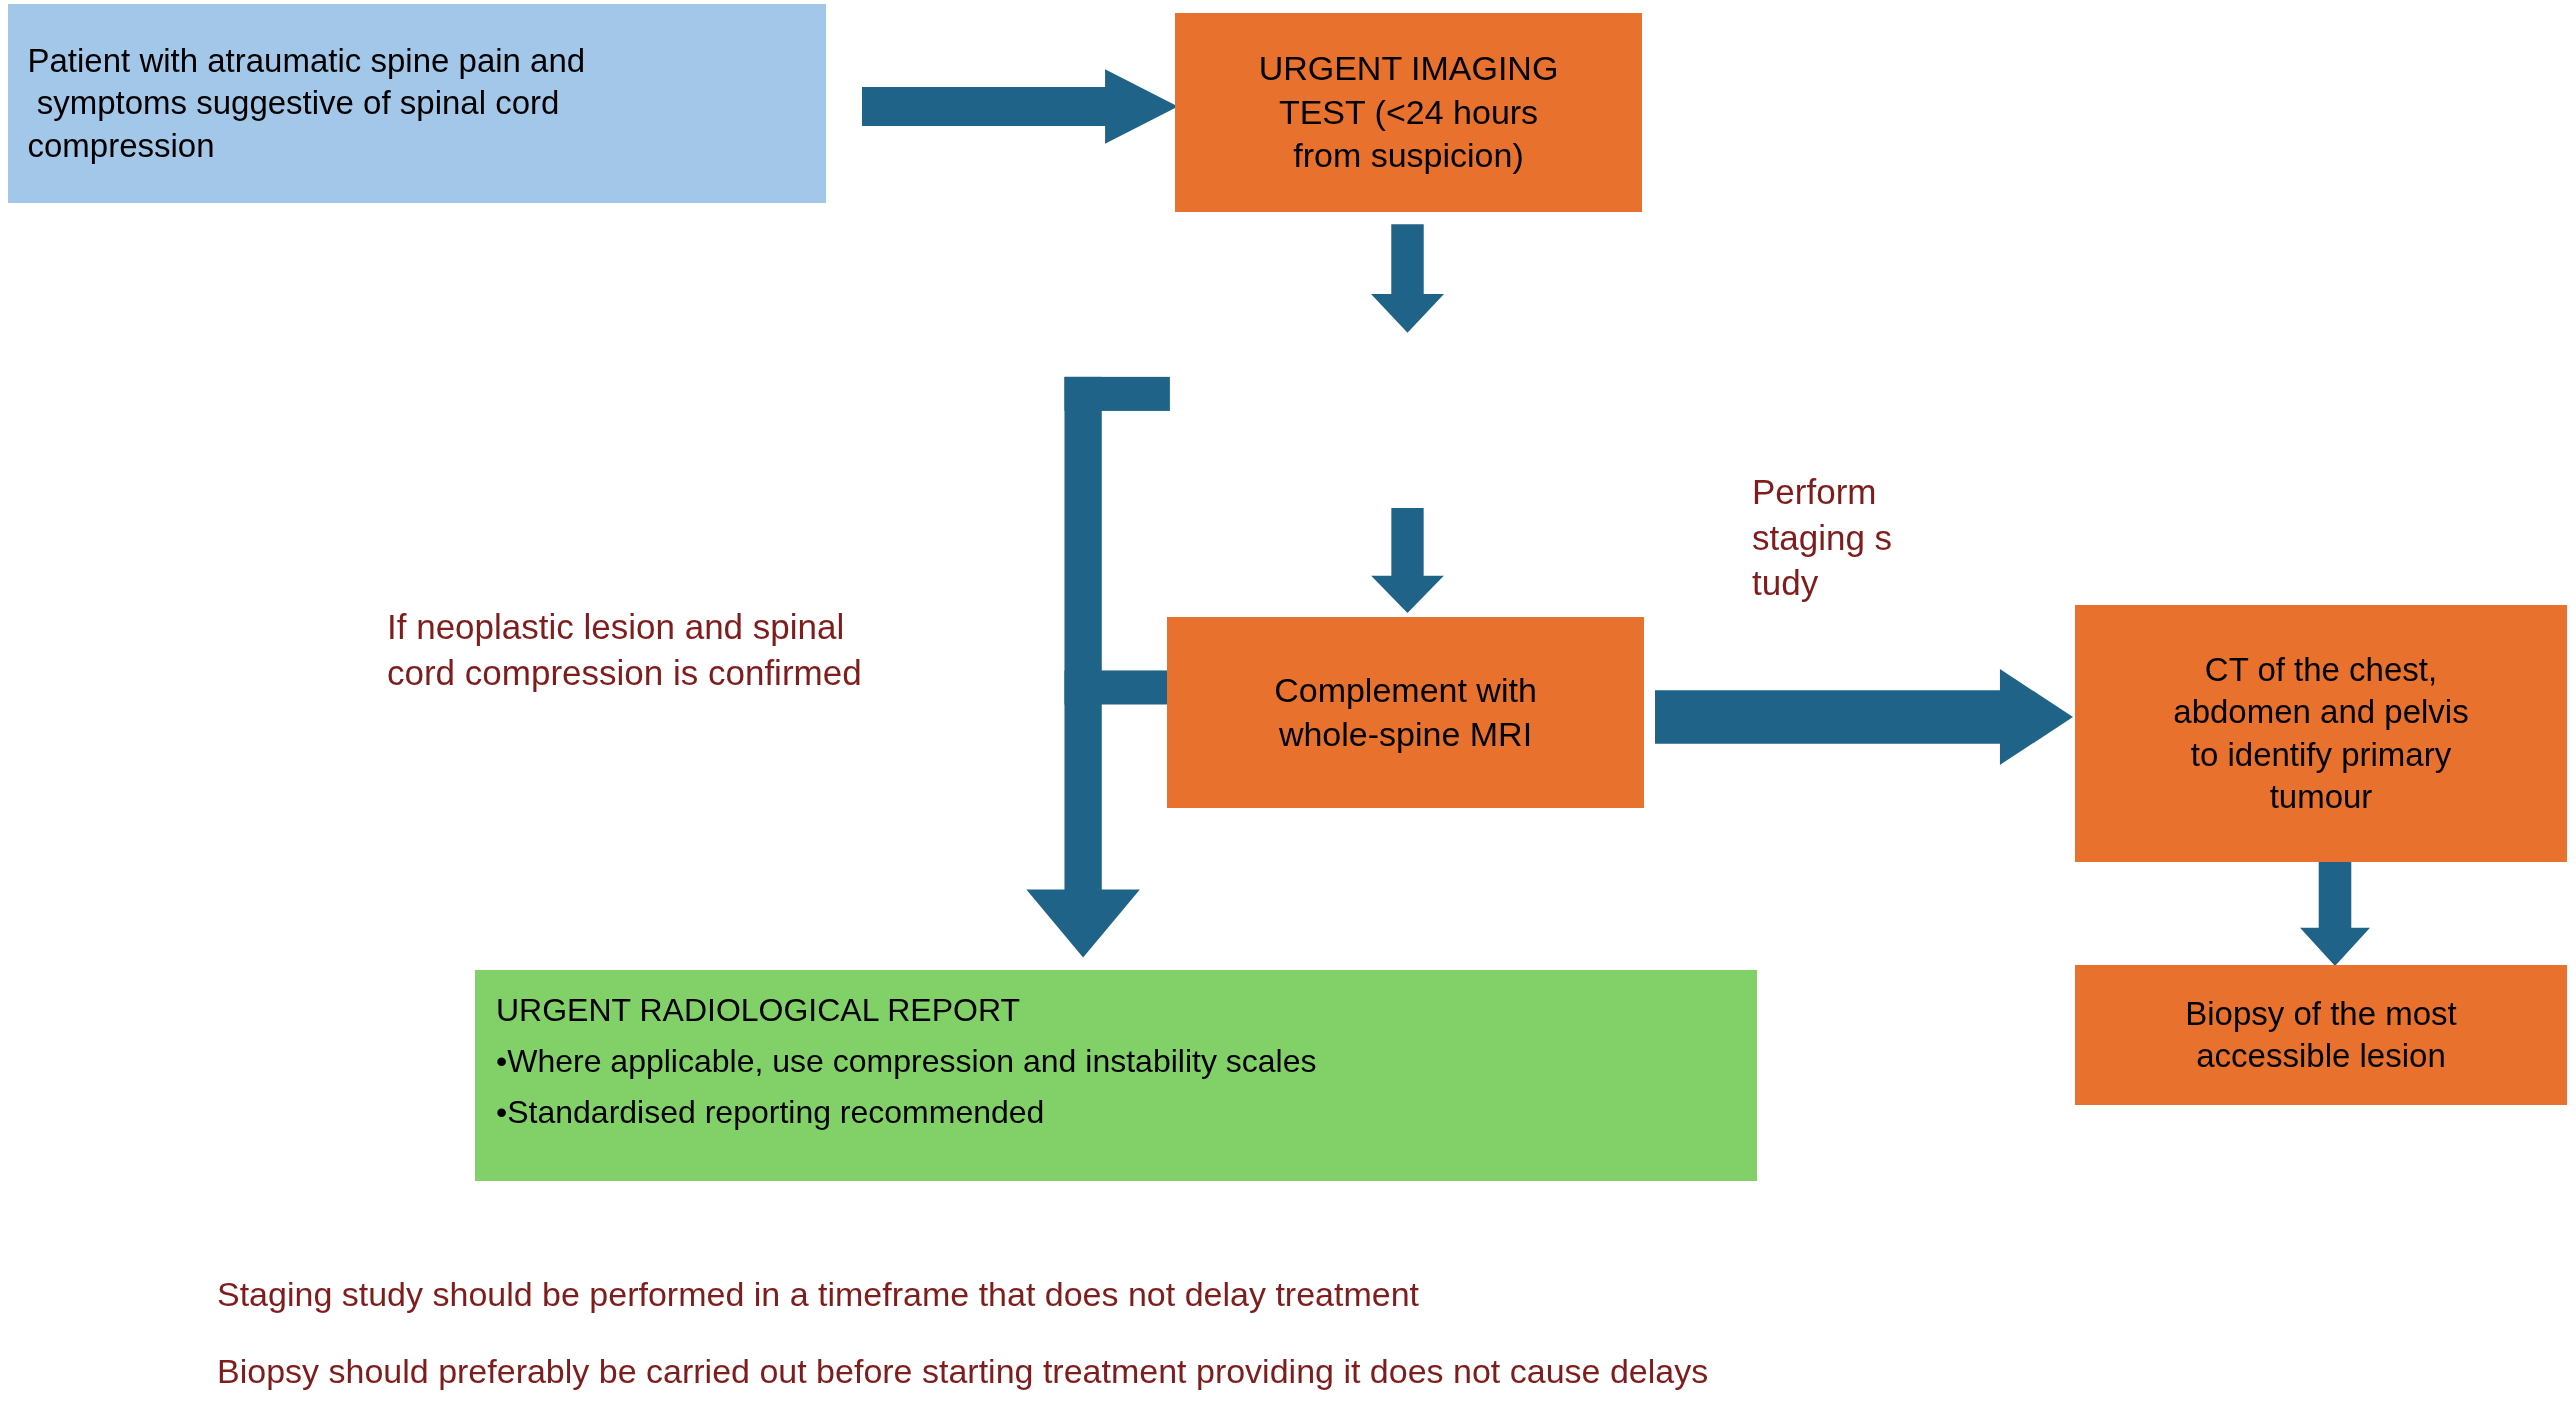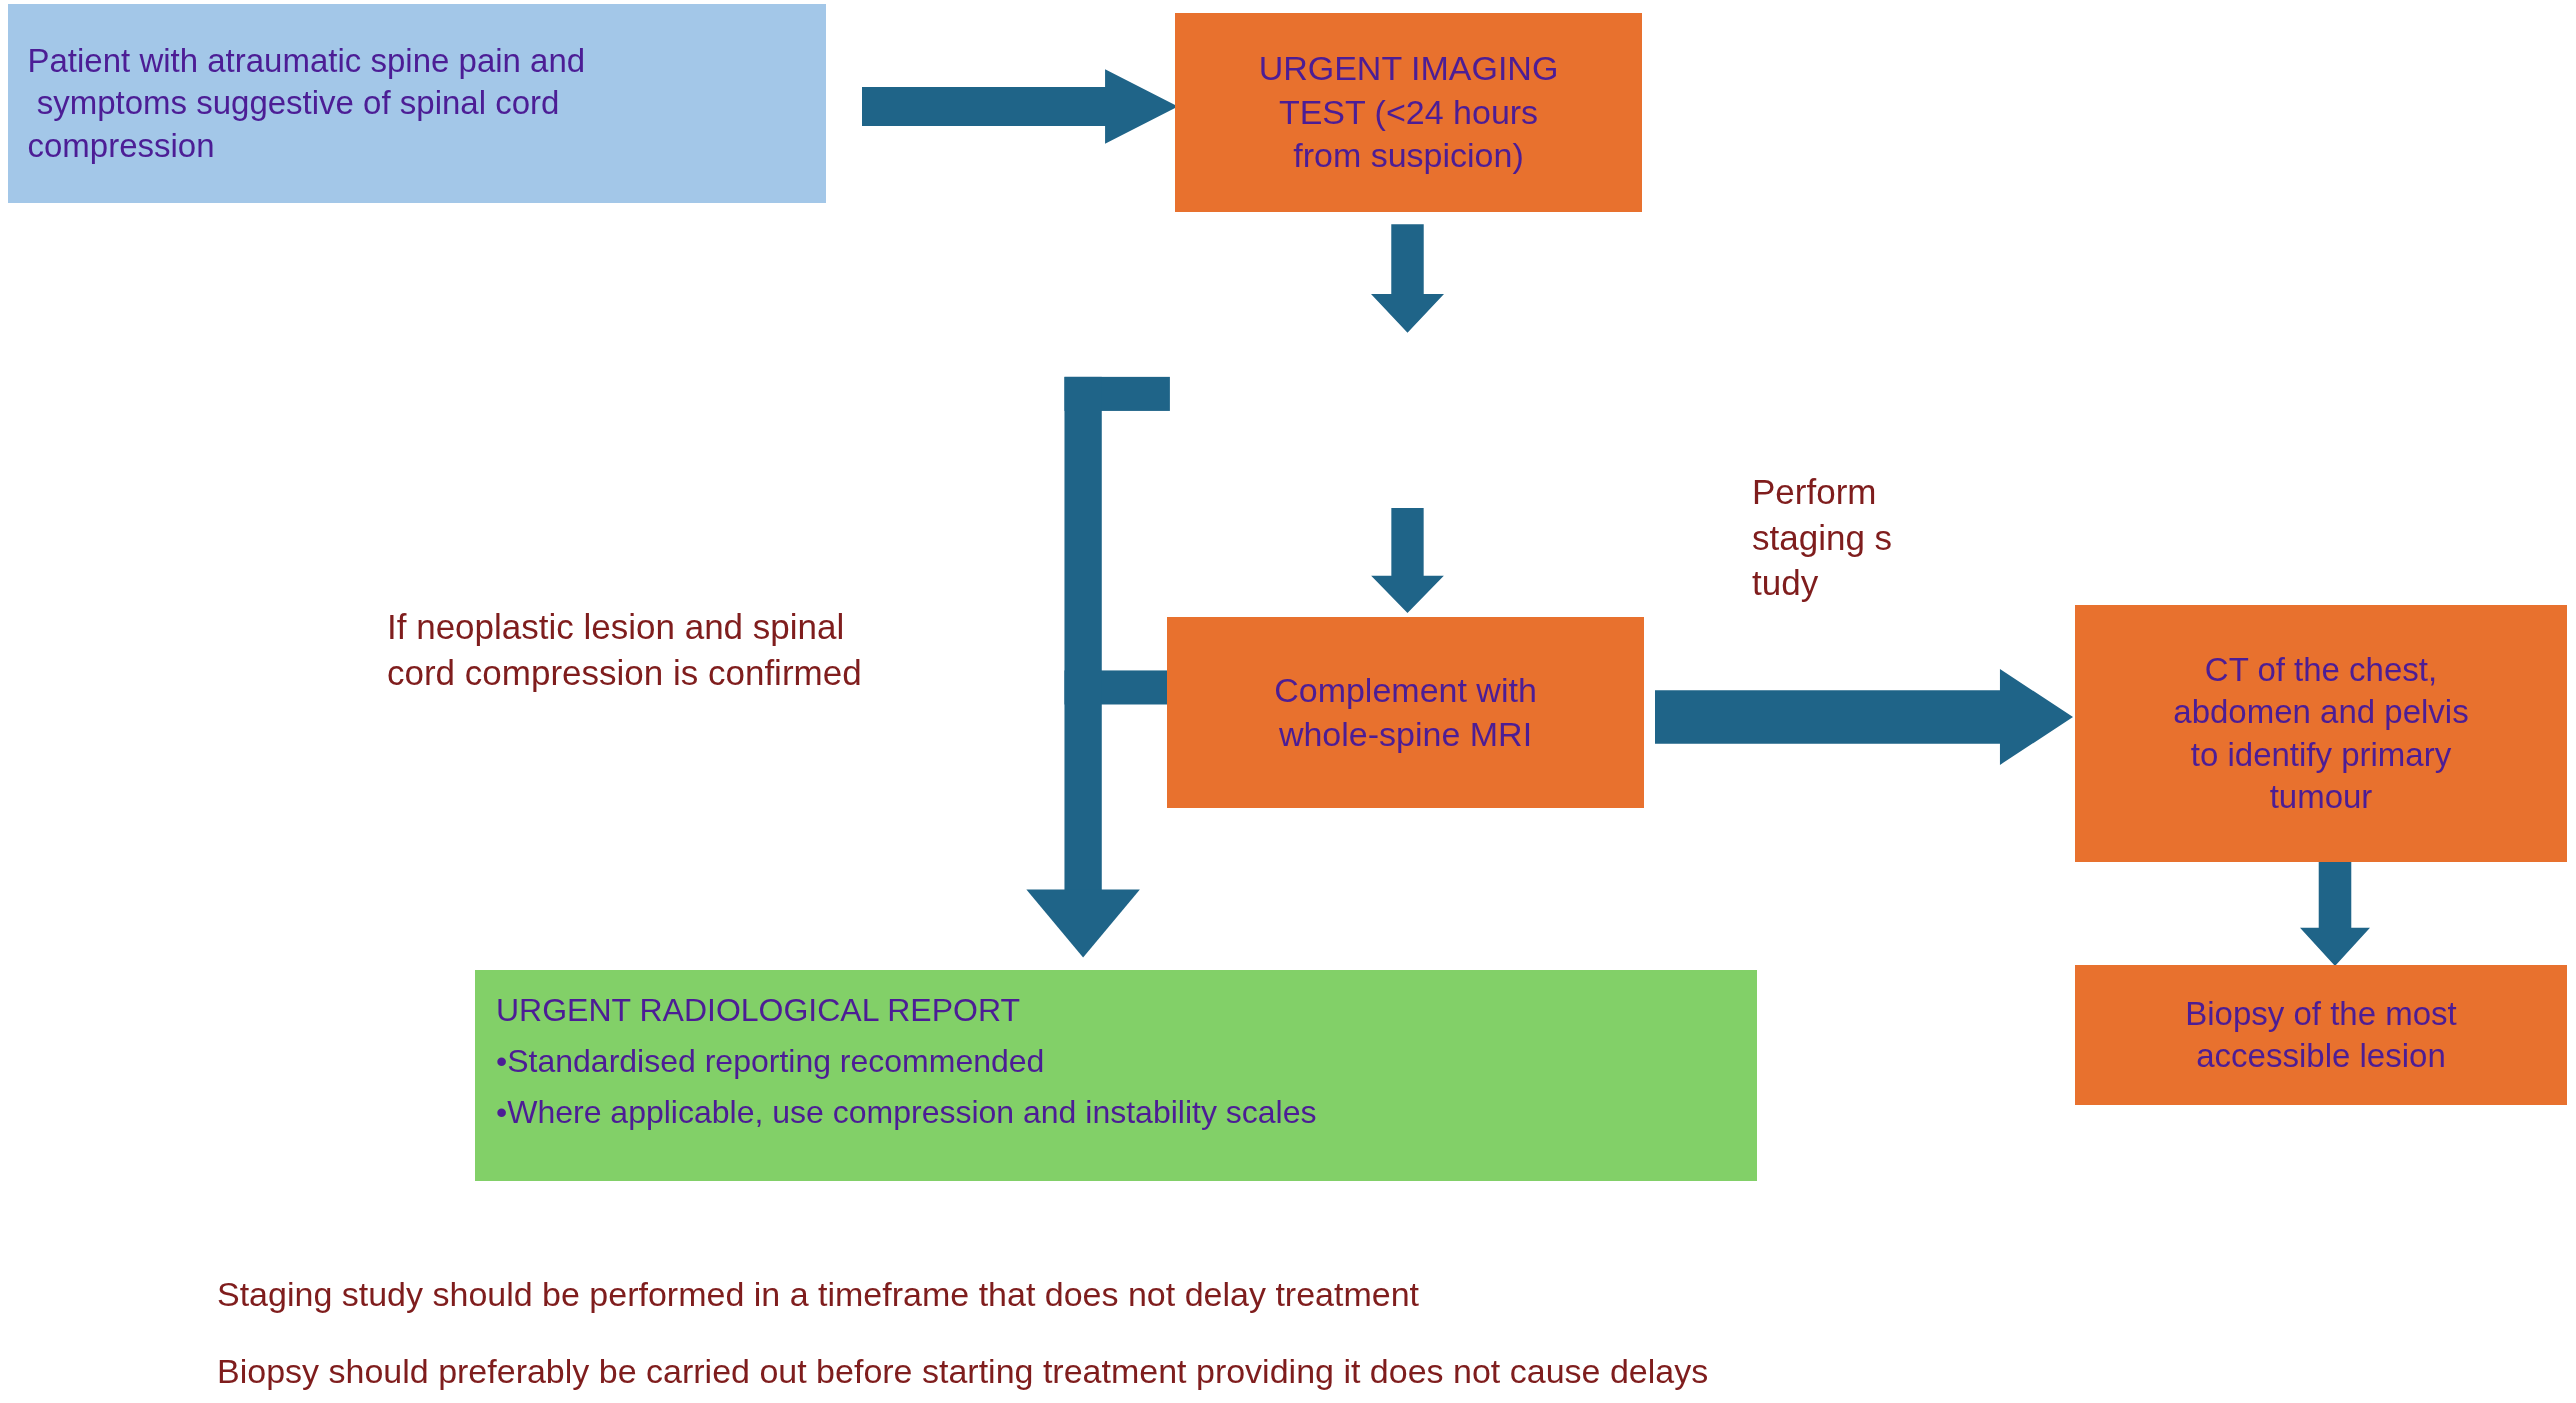--- a/index.html
+++ b/index.html
@@ -11,21 +11,21 @@
     font-family:"Liberation Sans", sans-serif;
     overflow:hidden;
   }
   .node{
     position:absolute;
     box-sizing:border-box;
     display:flex;
     flex-direction:column;
     align-items:center;
     justify-content:center;
-    color:#4c1d95;
+    color:#000000;
     line-height:1.28;
   }
   .node .ln{display:block;white-space:pre;}
   .blue-box{background:#a3c7e8;align-items:flex-start;padding-left:19.5px;}
   .blue-box .ln{text-align:left;}
   .orange-box{background:#e8712e;}
   .green-box{background:#82d068;align-items:flex-start;padding-left:21px;}
   .green-box .ln{text-align:left;}
   .plain-label{
     position:absolute;
@@ -109,22 +109,22 @@
     <span class="ln">tumour</span>
   </div>
 
   <div class="node orange-box" style="left:2075px;top:965px;width:492px;height:140px;font-size:33px;">
     <span class="ln">Biopsy of the most</span>
     <span class="ln">accessible lesion</span>
   </div>
 
   <div class="node green-box" style="left:475px;top:970px;width:1282px;height:211px;font-size:32px;justify-content:flex-start;padding-top:19.5px;">
     <span class="ln">URGENT RADIOLOGICAL REPORT</span>
+    <span class="ln" style="margin-top:10.5px;">•Where applicable, use compression and instability scales</span>
     <span class="ln" style="margin-top:10.5px;">•Standardised reporting recommended</span>
-    <span class="ln" style="margin-top:10.5px;">•Where applicable, use compression and instability scales</span>
   </div>
 
   <div class="plain-label" style="left:387px;top:604px;width:641px;font-size:35px;text-align:left;">If neoplastic lesion and spinal
 cord compression is confirmed</div>
 
   <div class="plain-label" style="left:1752px;top:469px;width:268px;font-size:35px;text-align:left;">Perform
 staging s
 tudy</div>
 
   <div class="plain-label" style="left:217px;top:1272px;width:1947px;font-size:34px;">Staging study should be performed in a timeframe that does not delay treatment</div>

